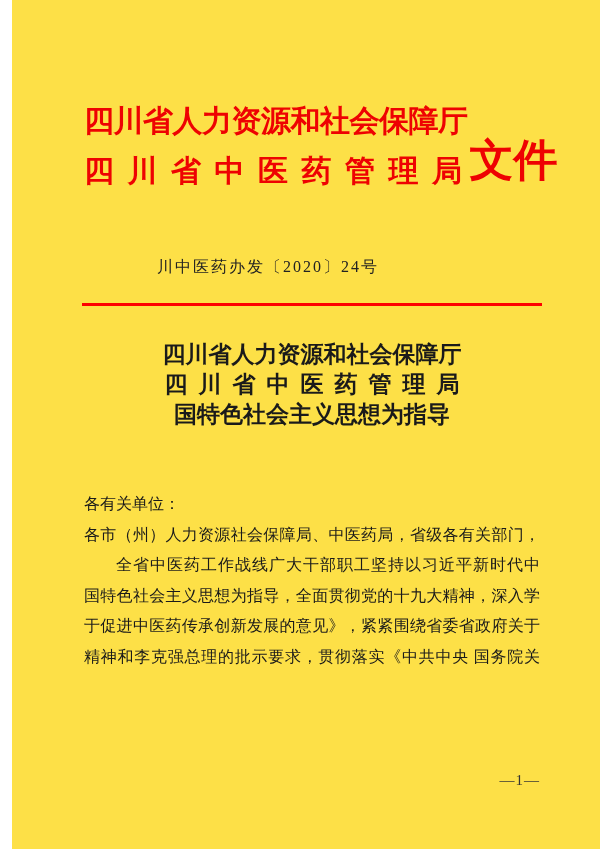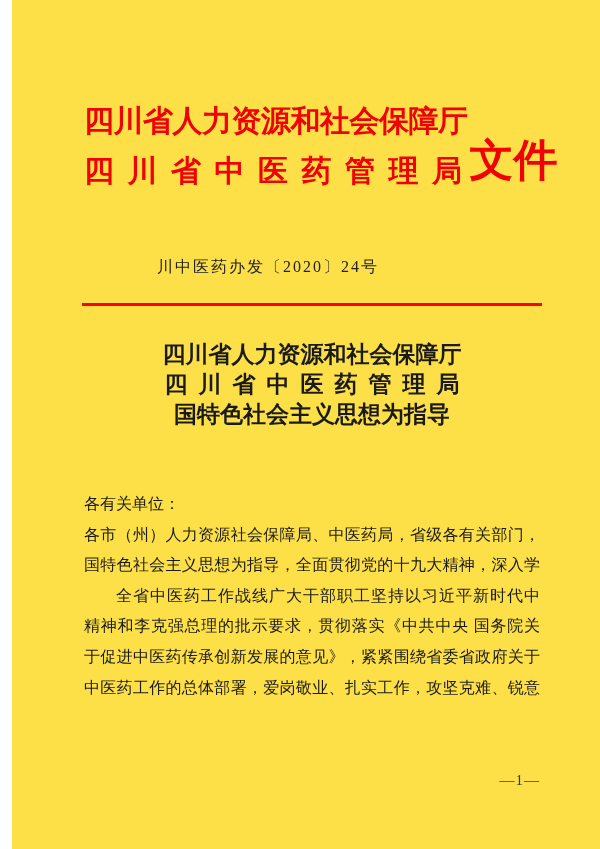--- a/index.html
+++ b/index.html
@@ -147,22 +147,21 @@
 
   <div class="title-block">
     <div class="title-line">四川省人力资源和社会保障厅</div>
     <div class="title-line spaced">四川省中医药管理局</div>
     <div class="title-line">国特色社会主义思想为指导</div>
   </div>
 
   <div class="doc-body">
     <div class="body-line">各有关单位：</div>
     <div class="body-line full">各市（州）人力资源社会保障局、中医药局，省级各有关部门，</div>
+    <div class="body-line full indent">全省中医药工作战线广大干部职工坚持以习近平新时代中</div>
     <div class="body-line full">国特色社会主义思想为指导，全面贯彻党的十九大精神，深入学</div>
-    <div class="body-line full indent">全省中医药工作战线广大干部职工坚持以习近平新时代中</div>
+    <div class="body-line full">于促进中医药传承创新发展的意见》，紧紧围绕省委省政府关于</div>
     <div class="body-line full">精神和李克强总理的批示要求，贯彻落实《中共中央 国务院关</div>
-    <div class="body-line full">于促进中医药传承创新发展的意见》，紧紧围绕省委省政府关于</div>
-    <div class="body-line full">中医药工作的总体部署，爱岗敬业、扎实工作，攻坚克难、锐意</div>
   </div>
 
   <div class="page-num">—1—</div>
 
 </div>
 
 </body></html>

